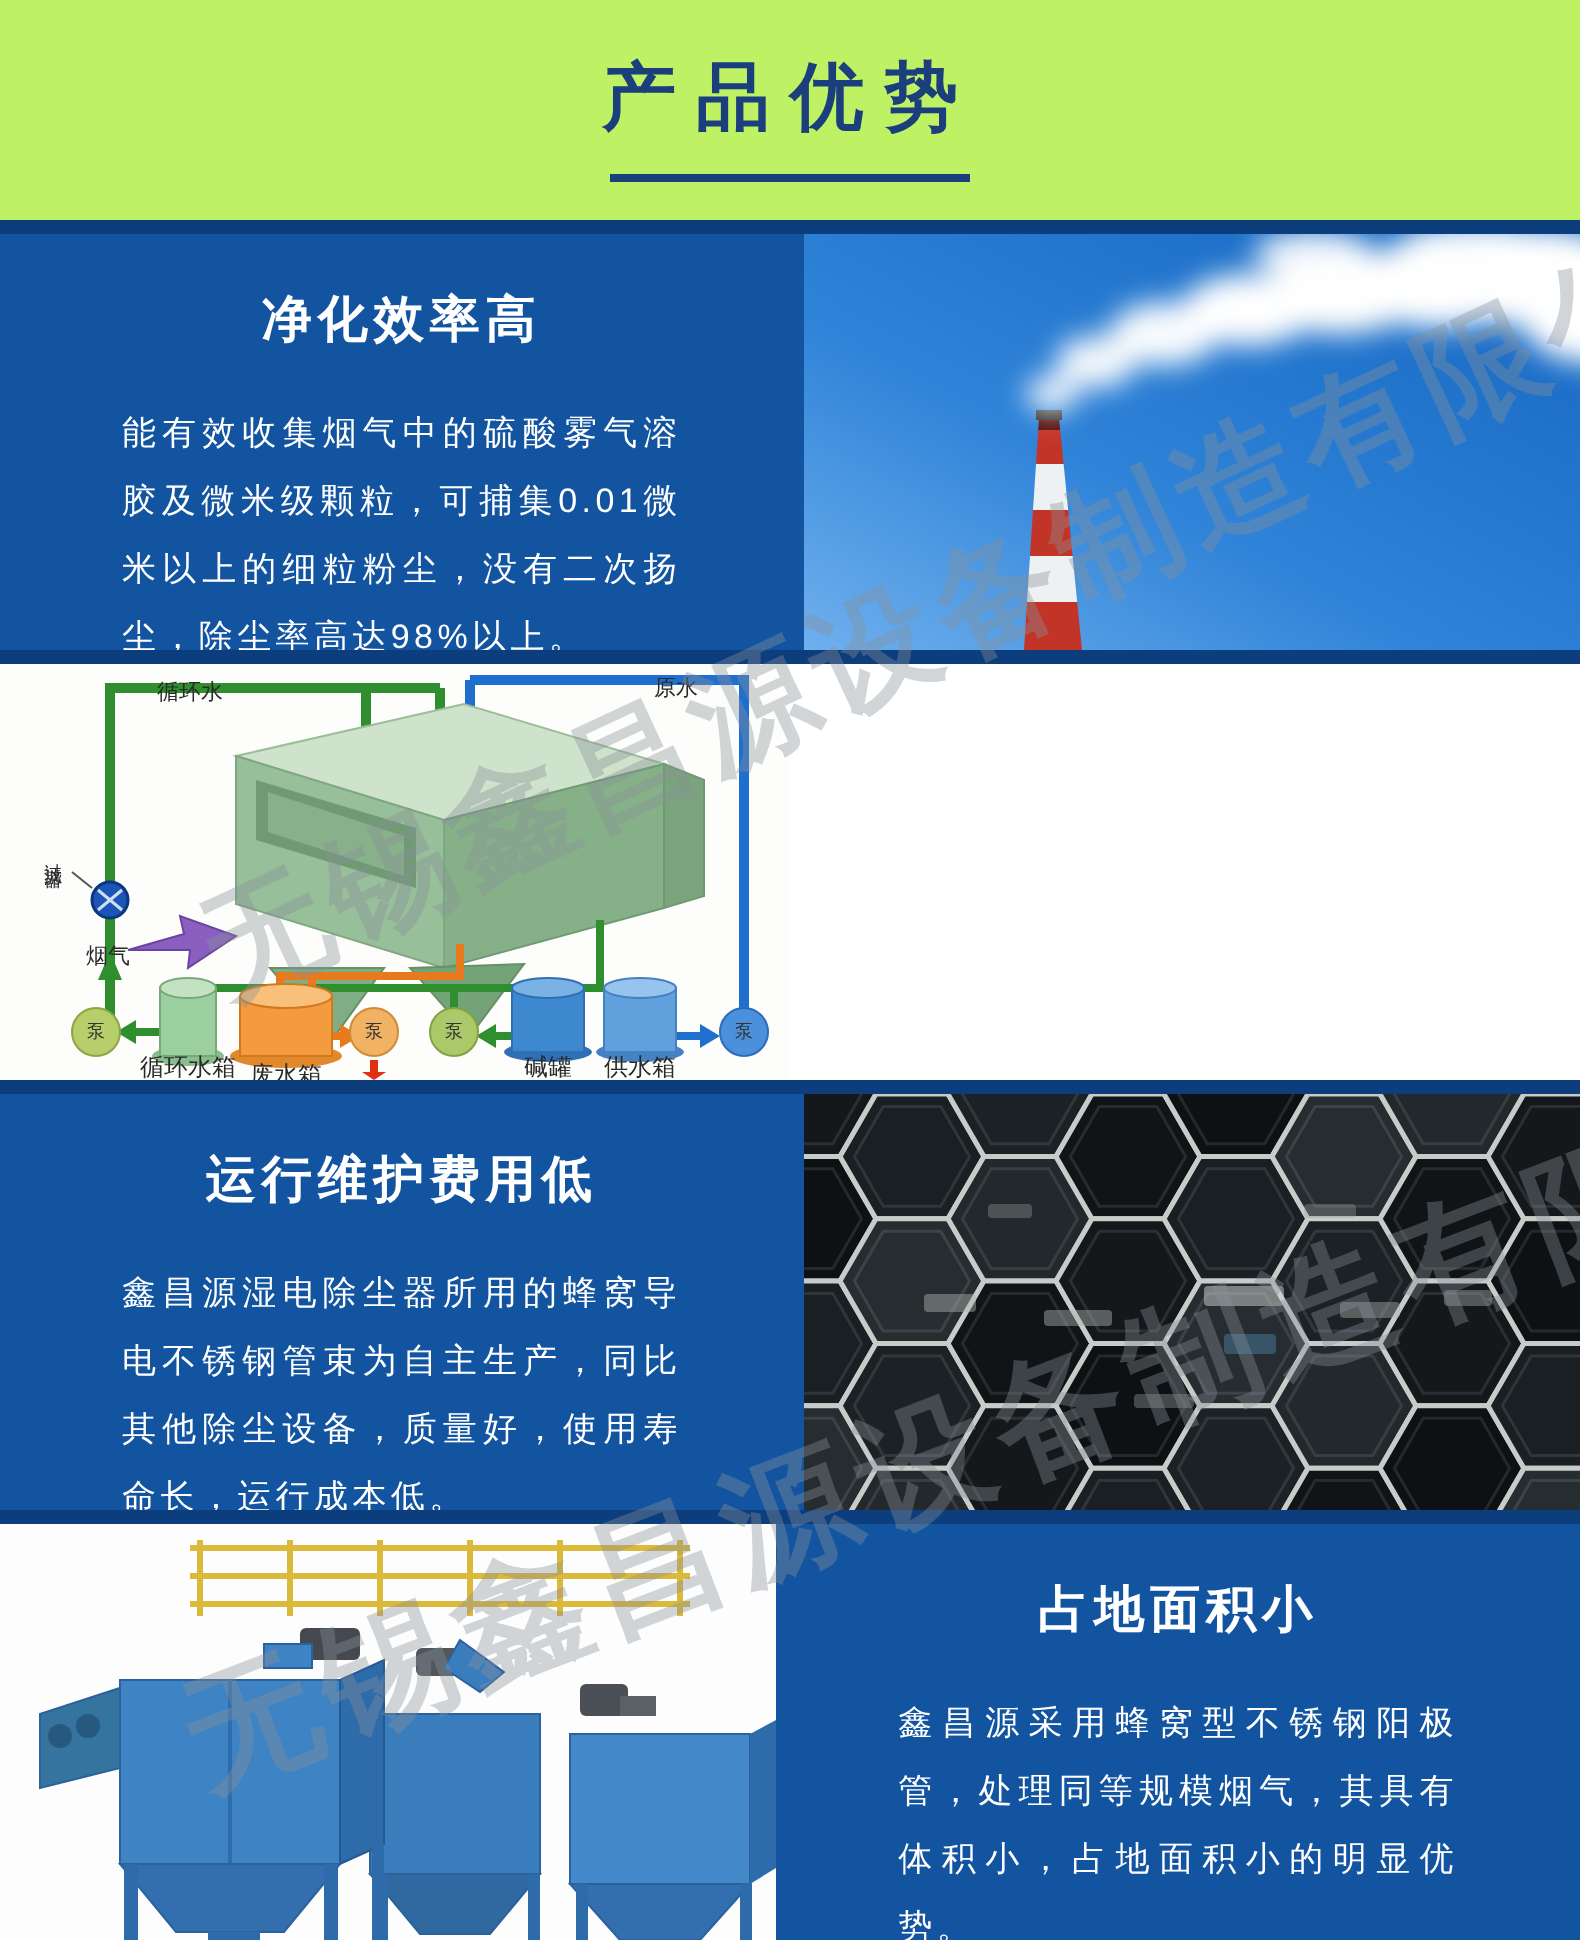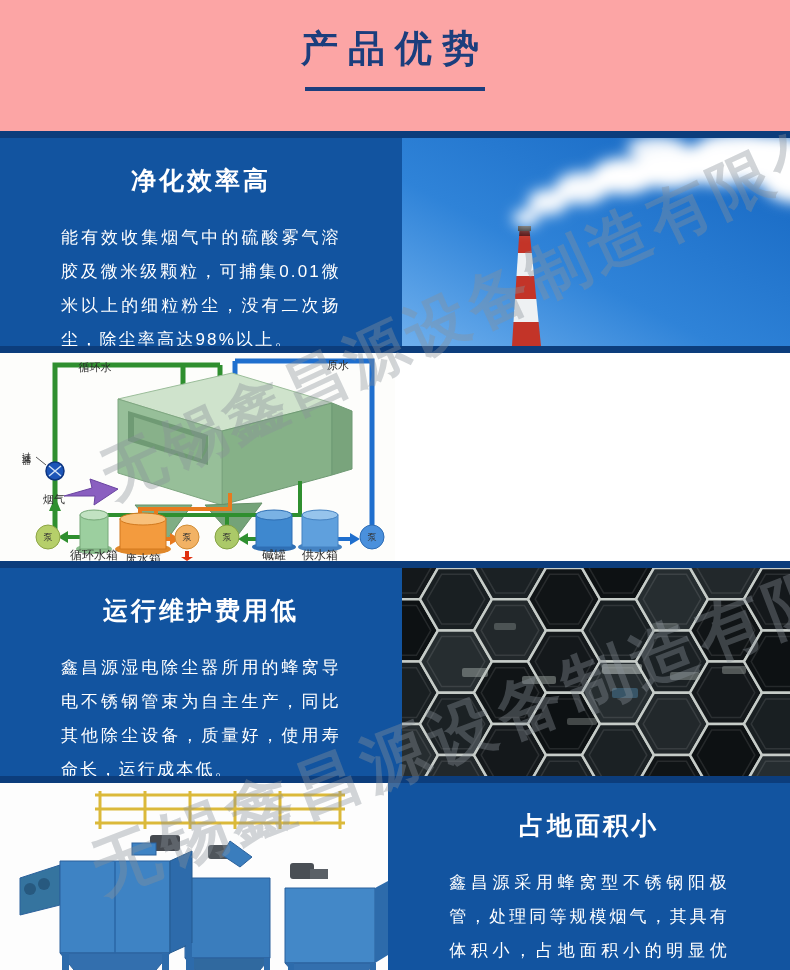--- a/index.html
+++ b/index.html
@@ -1,19 +1,19 @@
 <!DOCTYPE html>
 <html><head>
 <meta charset="utf-8">
 <style>
   html,body{margin:0;padding:0;background:#ffffff;}
   .page{position:relative;width:790px;height:970px;margin:0 auto;overflow:hidden;
         font-family:"Liberation Sans","DejaVu Sans",sans-serif;background:#fff;}
   
-  .hdr{height:131px;text-align:center;box-sizing:border-box;padding-top:24px;background:#fca5a5;}
+  .hdr{height:110px;text-align:center;box-sizing:border-box;padding-top:24px;background:#bef264;}
   .hdr h1{margin:0;font-size:37px;font-weight:bold;color:#1b3e7d;letter-spacing:10px;}
   .hdr .rule{width:180px;height:4px;background:#1b3e7d;margin:13px auto 0;}
   
   .row{display:flex;height:215px;border-top:7px solid #0c3d7c;box-sizing:border-box;}
   .cell{width:458px;height:208px;position:relative;overflow:hidden;}
   .cell.block{background:#1254a0;color:#fff;box-sizing:border-box;padding:26px 45px 0;}
   .cell.block h3{margin:0 0 24px;font-size:25px;font-weight:bold;text-align:center;letter-spacing:3px;}
   .cell.block p{margin:16px;font-size:17px;line-height:34px;letter-spacing:2.2px;text-align:justify;}
   .cell.photo{background:#fff;}
   .cell svg{display:block;}

